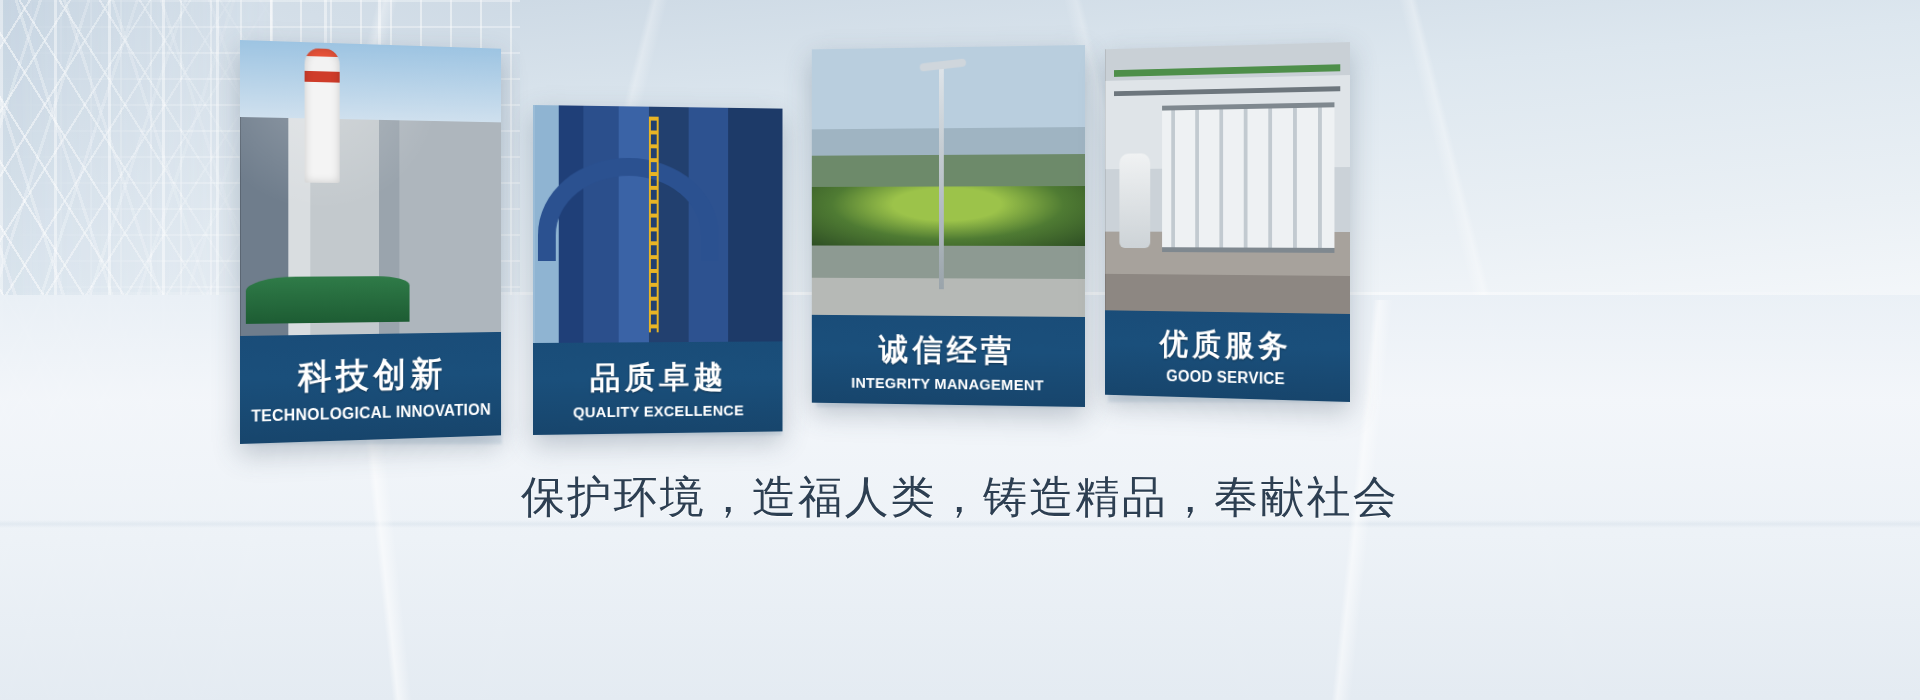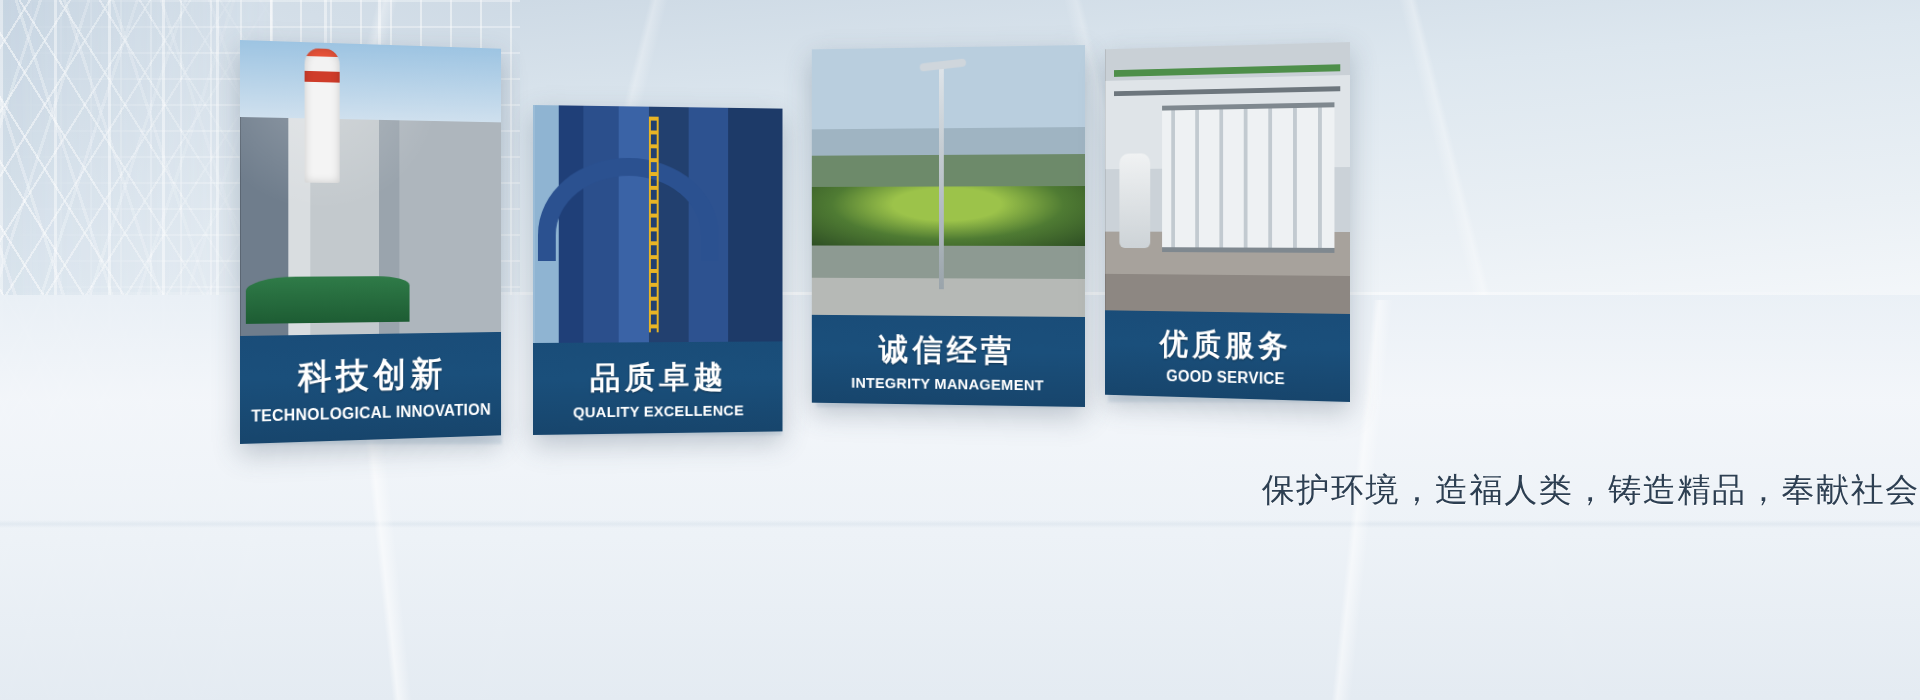--- a/index.html
+++ b/index.html
@@ -233,22 +233,22 @@
     pointer-events:none;
   }
   #refl-1{left:248px;top:444px;width:272px;height:88px;transform:perspective(1400px) rotateY(13deg) scaleY(-1);transform-origin:left top;opacity:.45;}
   #refl-2{left:539px;top:435px;width:250px;height:74px;transform:perspective(1400px) rotateY(7deg) scaleY(-1);transform-origin:left top;opacity:.45;}
   #refl-3{left:808px;top:407px;width:275px;height:76px;transform:perspective(1400px) rotateY(-7deg) scaleY(-1);transform-origin:right top;opacity:.45;}
   #refl-4{left:1092px;top:402px;width:255px;height:76px;transform:perspective(1400px) rotateY(-13deg) scaleY(-1);transform-origin:right top;opacity:.45;}
 
   
   #tagline{
     position:absolute;left:0;right:0;top:468px;
-    text-align:right;
-    font-size:33px;
+    text-align:center;
+    font-size:44px;
     letter-spacing:.05em;
     color:#2d3f52;
     font-family:"DejaVu Sans","Liberation Sans",sans-serif;
     text-shadow:0 1px 1px rgba(255,255,255,.9);
   }
 </style>
 </head>
 <body>
 
 <div id="banner">

